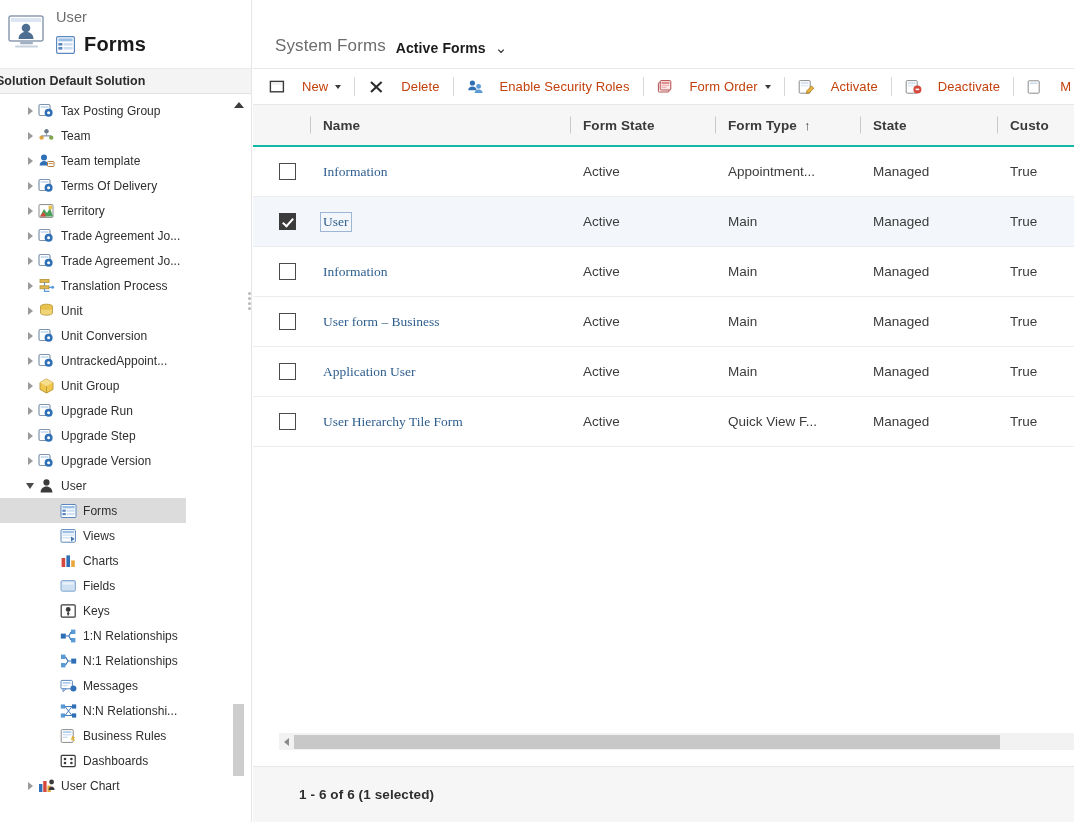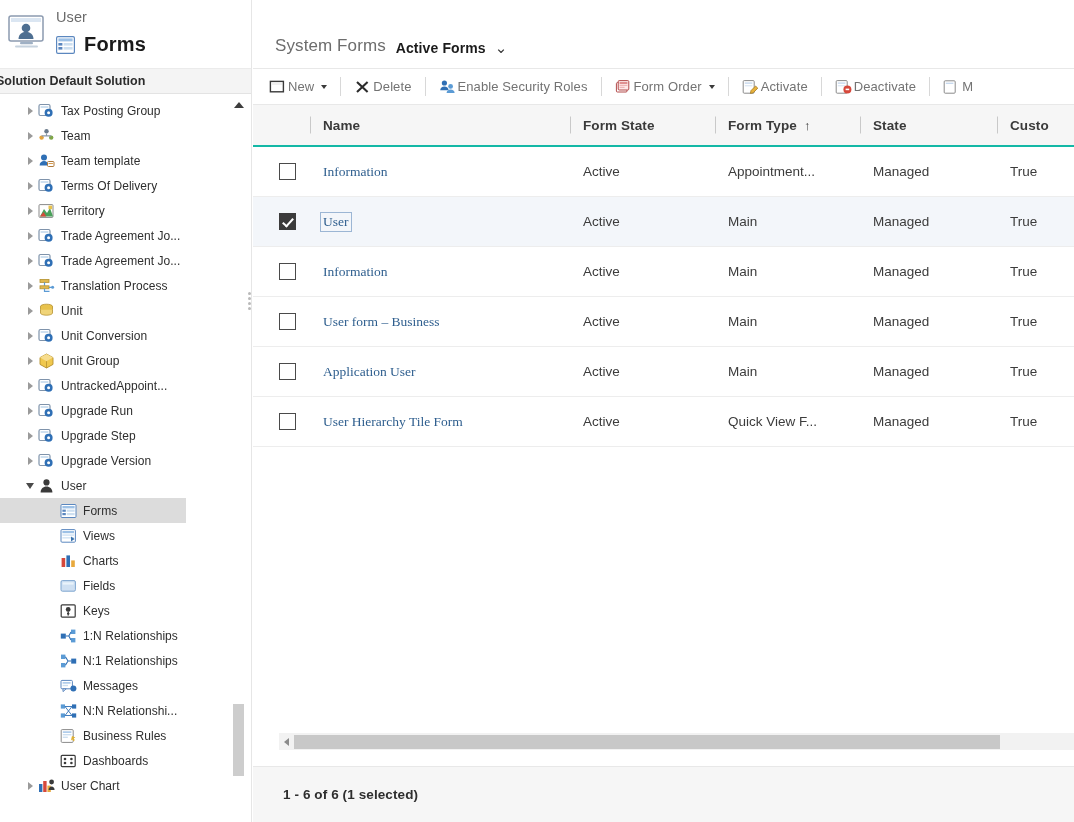--- a/index.html
+++ b/index.html
@@ -224,22 +224,22 @@
   .cmd {
     display: flex;
     align-items: center;
     height: 26px;
     padding: 0 8px;
     cursor: default;
     white-space: nowrap;
   }
   .cmd .cmd-label {
     font-size: 13px;
-    color: #737373;
-    margin-left: 2px;
+    color: #c2410c;
+    margin-left: 16px;
     letter-spacing: .1px;
   }
   .cmd .caret {
     margin-left: 7px;
     width: 0; height: 0;
     border-left: 3.5px solid transparent;
     border-right: 3.5px solid transparent;
     border-top: 4.5px solid #3a3a3a;
   }
   .cmd-sep {
@@ -379,20 +379,21 @@
     border-top: 1px solid #e8e8e8;
     display: flex;
     align-items: center;
     padding-left: 30px;
   }
   #footer .count {
     font-size: 13.5px;
     color: #2e2e2e;
     font-weight: bold;
     letter-spacing: .1px;
+    margin-left: 16px;
   }
 
   svg { display: block; }
 </style>
 </head>
 <body>
 
 <div id="app">
 
   <div id="left-panel">
@@ -569,40 +570,40 @@
               </svg>
             </span>
             <span class="tlabel">Unit Conversion</span>
           </div>
           <div class="tree-item depth1">
             <span class="twisty">
               <i></i>
             </span>
             <span class="ticon">
               <svg width="17" height="16" viewBox="0 0 17 16">
-                <path d="M8.5 1 15 4.6v6.8L8.5 15 2 11.4V4.6z" fill="#f0c84e" stroke="#b5912f" stroke-width=".9"></path>
-                <path d="M8.5 1 15 4.6 8.5 8.2 2 4.6z" fill="#f7dd8e"></path>
-                <path d="M8.5 8.2V15" stroke="#b5912f" stroke-width=".8"></path>
-              </svg>
-            </span>
-            <span class="tlabel">Unit Group</span>
-          </div>
-          <div class="tree-item depth1">
-            <span class="twisty">
-              <i></i>
-            </span>
-            <span class="ticon">
-              <svg width="17" height="16" viewBox="0 0 17 16">
                 <rect x="1" y="1.5" width="11" height="11" rx="1.5" fill="#fff" stroke="#7f93ab" stroke-width="1.2"></rect>
                 <rect x="2.6" y="3" width="7.8" height="2" fill="#cfe0f0"></rect>
                 <circle cx="10.6" cy="9.8" r="4" fill="#2f6fb5"></circle>
                 <circle cx="10.6" cy="9.8" r="1.5" fill="#fff"></circle>
               </svg>
             </span>
             <span class="tlabel">UntrackedAppoint...</span>
+          </div>
+          <div class="tree-item depth1">
+            <span class="twisty">
+              <i></i>
+            </span>
+            <span class="ticon">
+              <svg width="17" height="16" viewBox="0 0 17 16">
+                <path d="M8.5 1 15 4.6v6.8L8.5 15 2 11.4V4.6z" fill="#f0c84e" stroke="#b5912f" stroke-width=".9"></path>
+                <path d="M8.5 1 15 4.6 8.5 8.2 2 4.6z" fill="#f7dd8e"></path>
+                <path d="M8.5 8.2V15" stroke="#b5912f" stroke-width=".8"></path>
+              </svg>
+            </span>
+            <span class="tlabel">Unit Group</span>
           </div>
           <div class="tree-item depth1">
             <span class="twisty">
               <i></i>
             </span>
             <span class="ticon">
               <svg width="17" height="16" viewBox="0 0 17 16">
                 <rect x="1" y="1.5" width="11" height="11" rx="1.5" fill="#fff" stroke="#7f93ab" stroke-width="1.2"></rect>
                 <rect x="2.6" y="3" width="7.8" height="2" fill="#cfe0f0"></rect>
                 <circle cx="10.6" cy="9.8" r="4" fill="#2f6fb5"></circle>

